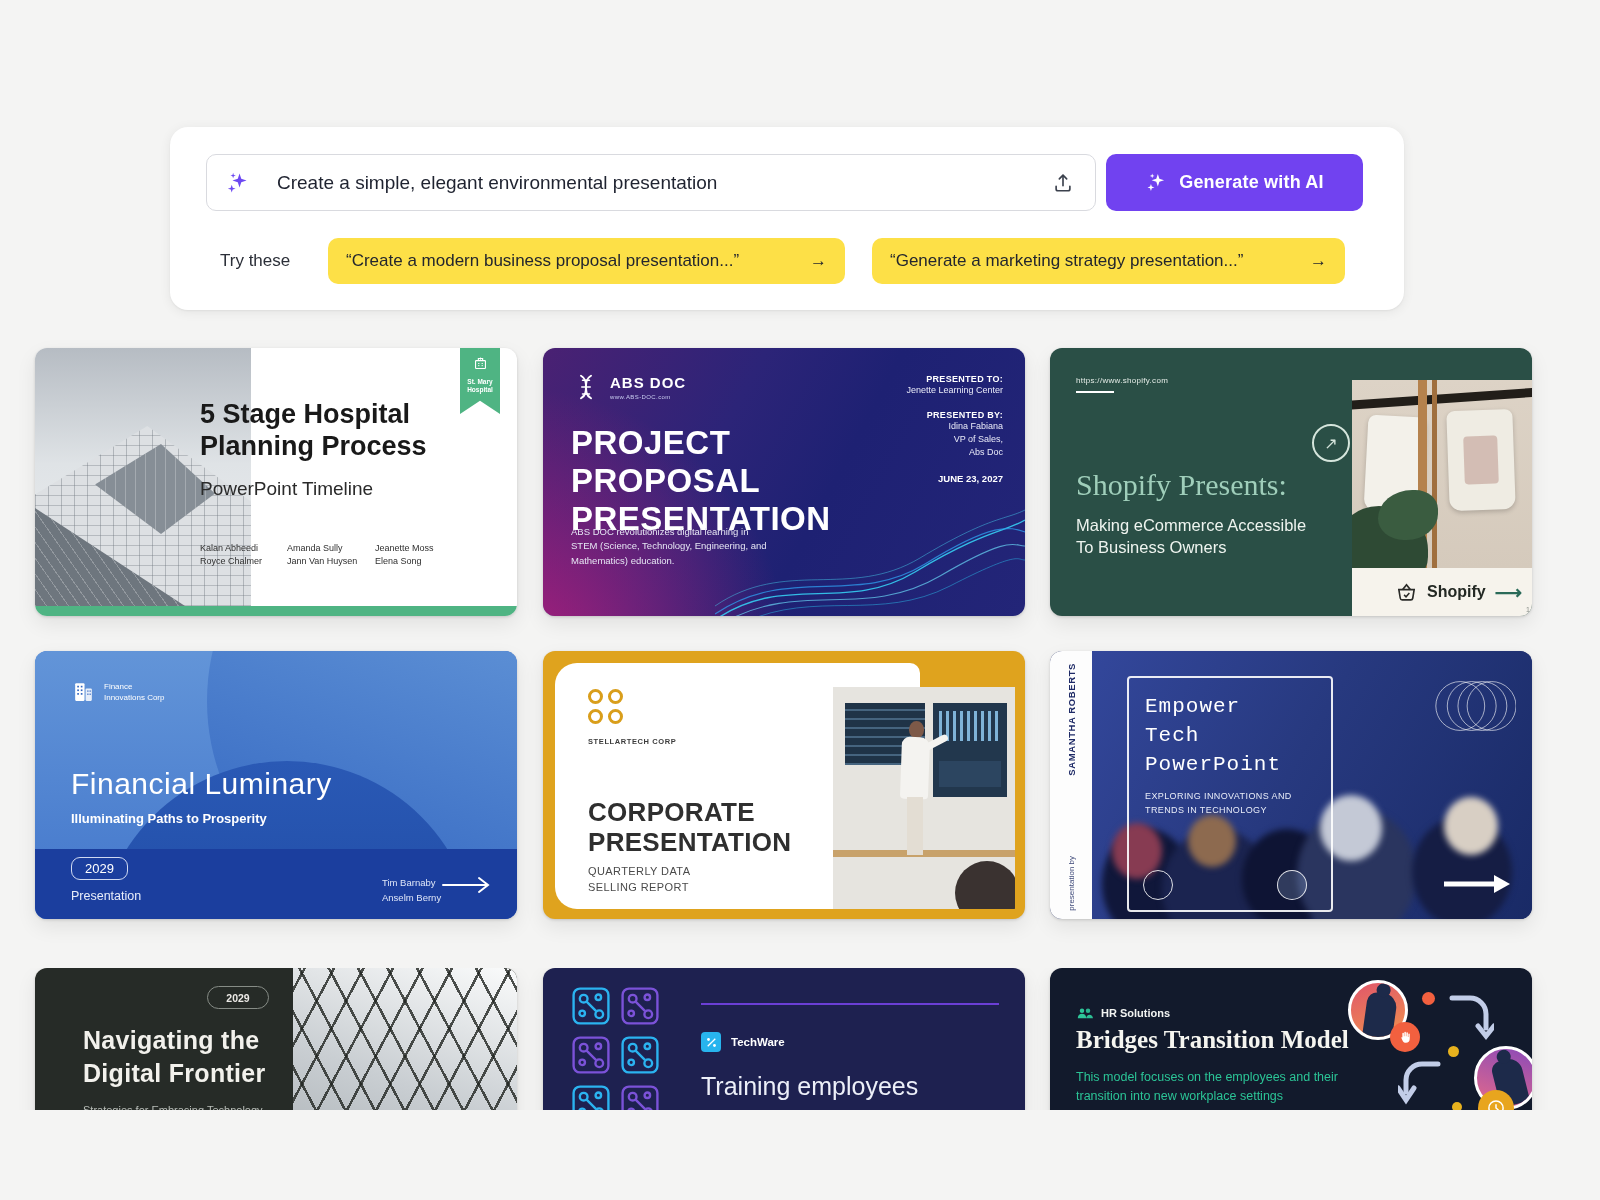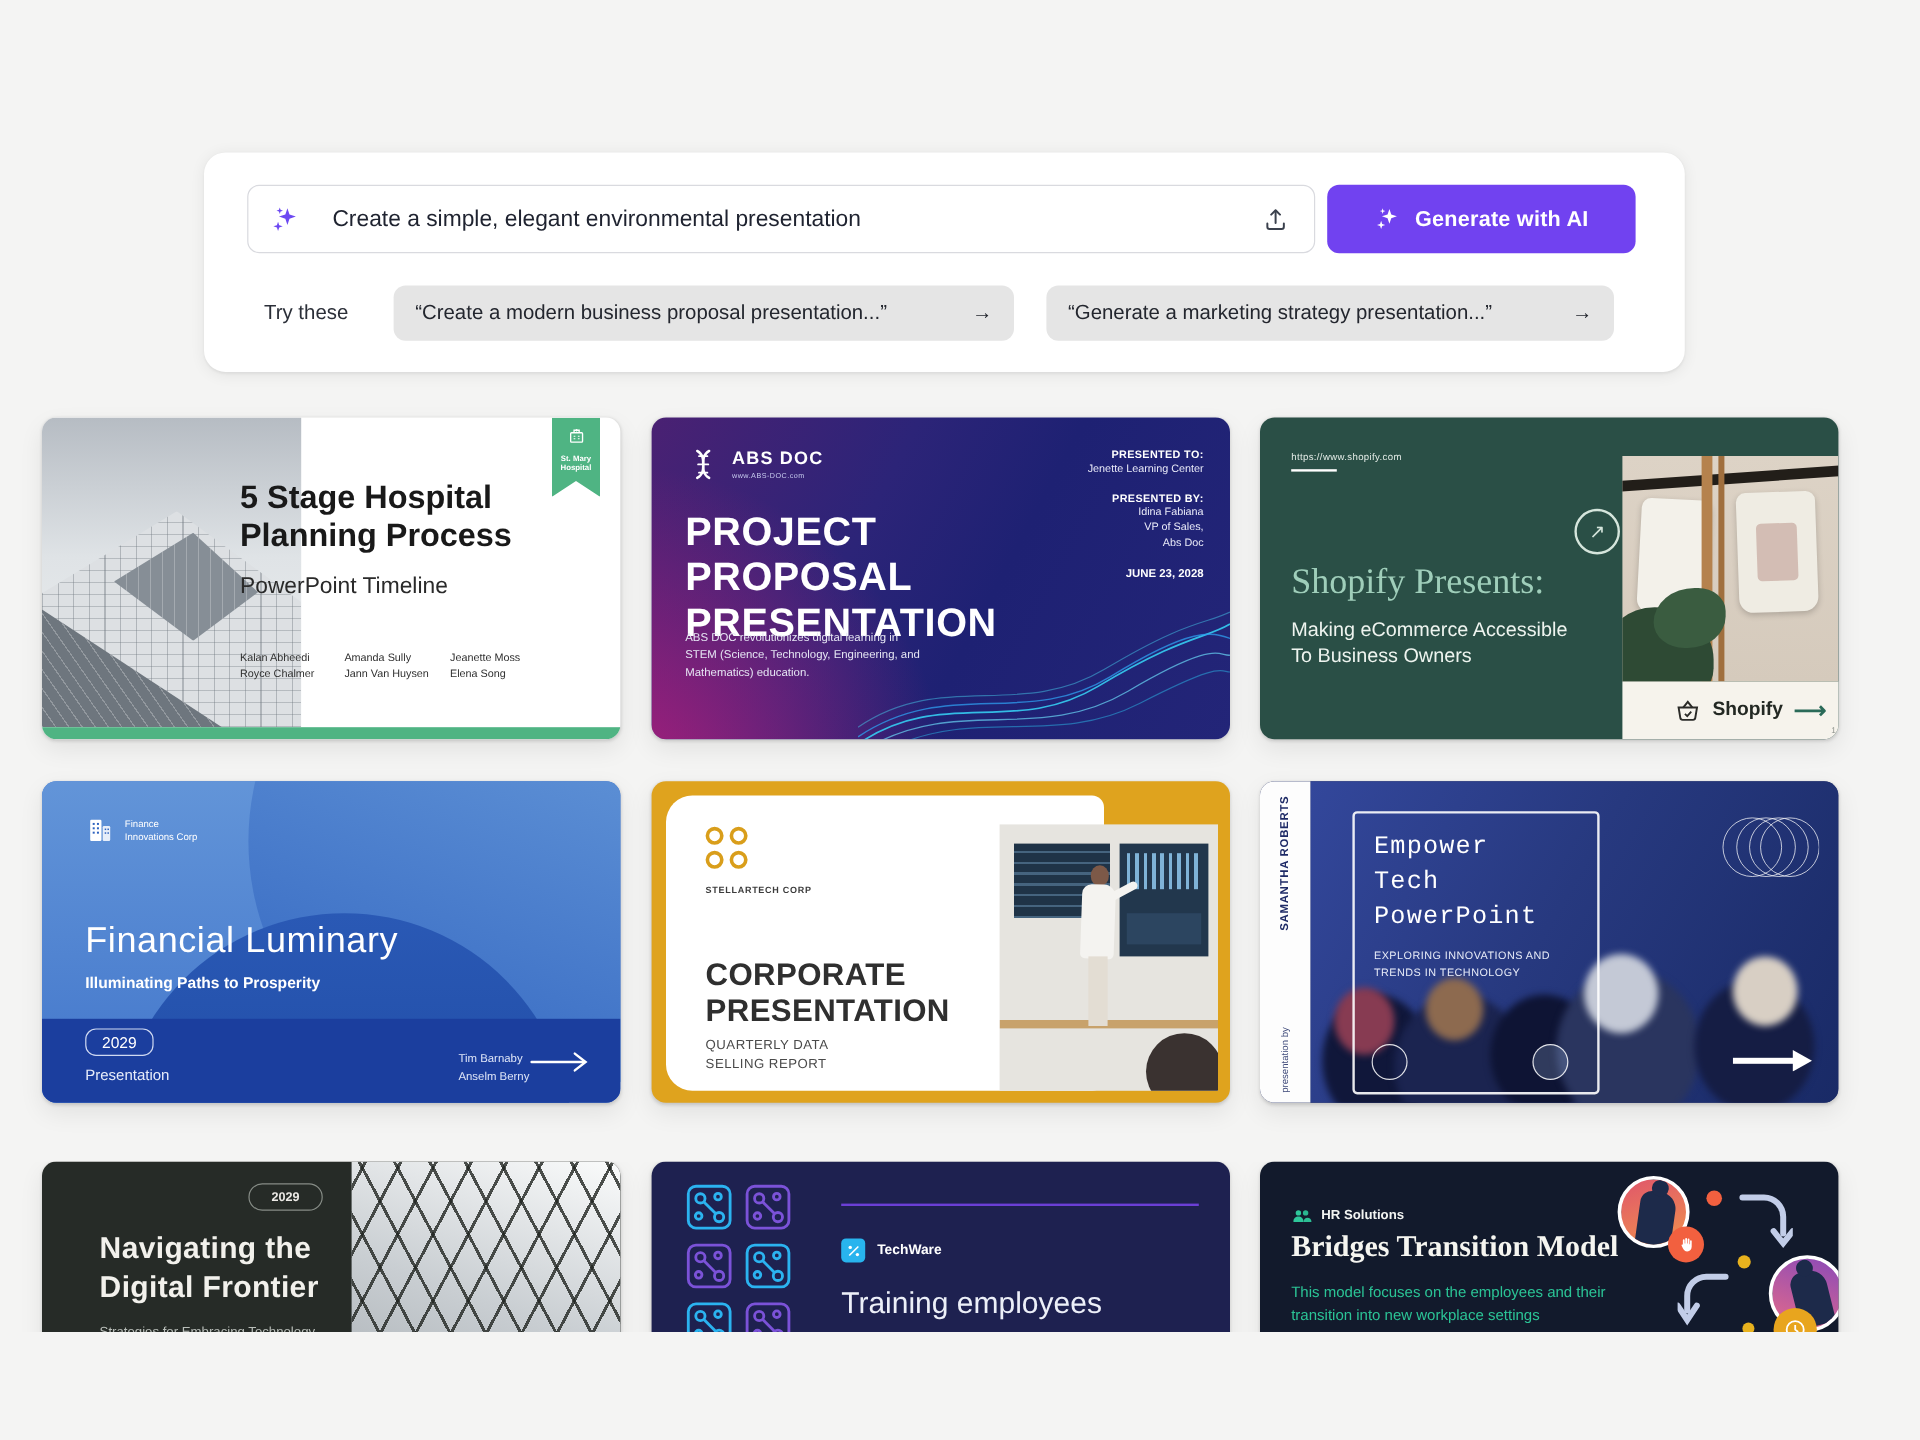--- a/index.html
+++ b/index.html
@@ -13,21 +13,21 @@
            border-radius:18px; box-shadow:0 2px 12px rgba(0,0,0,.07), 0 1px 2px rgba(0,0,0,.05); }
   .prompt-input { left:36px; top:27px; width:890px; height:57px; border:1px solid #d9dadf; border-radius:10px;
                   display:flex; align-items:center; padding:0 18px; gap:26px; background:#fff; }
   .prompt-input input { flex:1; border:none; outline:none; font-size:19px; color:#1f2330;
                         font-family:"Liberation Sans", sans-serif; background:transparent; }
   .upload-btn { margin-left:auto; width:28px; height:28px; display:flex; align-items:center; justify-content:center; cursor:pointer; }
   .generate-btn { left:936px; top:27px; width:257px; height:57px; background:#7142f0; border-radius:10px;
                   display:flex; align-items:center; justify-content:center; gap:11px; cursor:pointer; }
   .generate-btn span { color:#fff; font-size:18px; font-weight:600; letter-spacing:.2px; }
   .try-label { left:50px; top:111px; height:46px; line-height:46px; font-size:17px; color:#2b2f38; }
-  .pill { top:111px; height:46px; background:#e5e5e5; border-radius:10px; display:flex; align-items:center;
+  .pill { top:111px; height:46px; background:#fde047; border-radius:10px; display:flex; align-items:center;
           justify-content:space-between; padding:0 18px; font-size:17px; color:#23262e; cursor:pointer; }
   .pill .arr { margin-left:14px; font-size:17px; color:#23262e; }
   .pill1 { left:158px; width:517px; } .pill2 { left:702px; width:473px; }
 
   
   .card { position:absolute; width:482px; height:268px; border-radius:12px; overflow:hidden;
           box-shadow:0 1px 3px rgba(0,0,0,.15), 0 8px 20px rgba(0,0,0,.08); cursor:pointer; }
   .col1 { left:35px; } .col2 { left:543px; } .col3 { left:1050px; }
   .row1 { top:348px; } .row2 { top:651px; }
   .row3-clip { left:0; top:968px; width:1600px; height:142px; overflow:hidden; }
@@ -288,21 +288,21 @@
       <div>PROPOSAL</div>
       <div>PRESENTATION</div>
     </div>
     <div class="abs abs-right">
       <div class="lbl">PRESENTED TO:</div>
       <div class="val">Jenette Learning Center</div>
       <div class="lbl" style="margin-top:13px;">PRESENTED BY:</div>
       <div class="val">Idina Fabiana</div>
       <div class="val">VP of Sales,</div>
       <div class="val">Abs Doc</div>
-      <div class="abs-date">JUNE 23, 2028</div>
+      <div class="abs-date">JUNE 23, 2027</div>
     </div>
     <div class="abs abs-blurb">ABS DOC revolutionizes digital learning in STEM (Science, Technology, Engineering, and Mathematics) education.</div>
   </div>
 
   <div class="card col3 row1 c-shop">
     <div class="abs shop-url">https://www.shopify.com</div>
     <div class="abs shop-circle">↗</div>
     <div class="abs shop-title">Shopify Presents:</div>
     <div class="abs shop-sub">
       <div>Making eCommerce Accessible</div>

